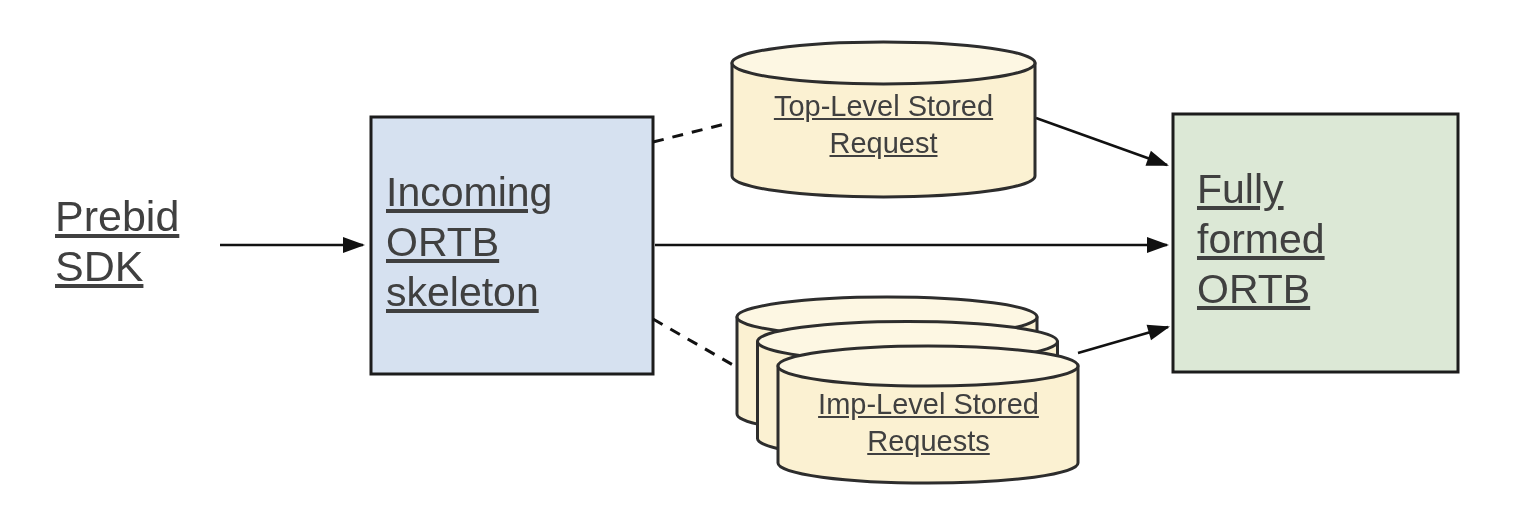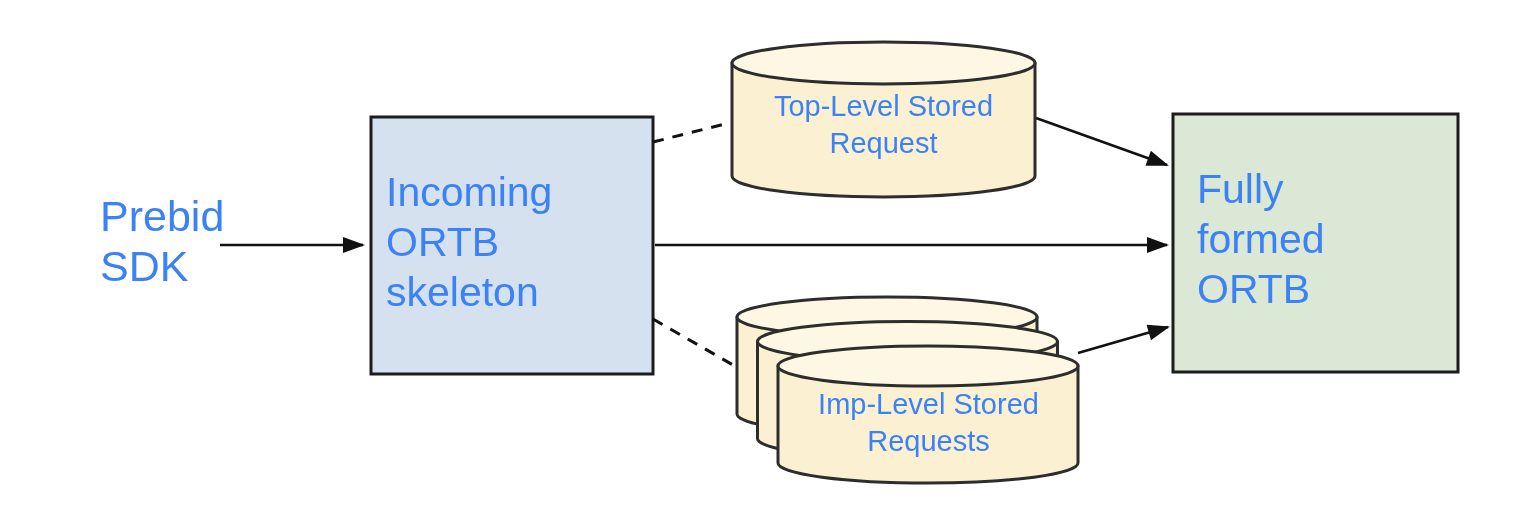--- a/index.html
+++ b/index.html
@@ -15,22 +15,23 @@
     background: #ffffff;
     overflow: hidden;
   }
   .stage svg {
     position: absolute;
     left: 0;
     top: 0;
   }
   .label {
     position: absolute;
-    color: #3b82f6;
+    color: #404040;
     white-space: normal;
+    text-decoration: underline;
   }
   .label-big {
     font-size: 41px;
     line-height: 50px;
     letter-spacing: 0px;
   }
   .label-prebid {
     font-size: 43px;
     line-height: 50px;
   }
@@ -81,21 +82,21 @@
         <path class="cyl-body" d="M757.5,341.5 V438.5 A150,20 0 0 0 1057.5,438.5 V341.5 Z" stroke="#2d2d2d" fill="#fbf1d2"></path>
         <ellipse class="cyl-lid" cx="907.5" cy="341.5" rx="150" ry="20" stroke="#2d2d2d" fill="#fdf7e3"></ellipse>
       </g>
       <g>
         <path class="cyl-body" d="M778,366 V463 A150,20 0 0 0 1078,463 V366 Z" stroke="#2d2d2d" fill="#fbf1d2"></path>
         <ellipse class="cyl-lid" cx="928" cy="366" rx="150" ry="20" stroke="#2d2d2d" fill="#fdf7e3"></ellipse>
       </g>
     </g>
   </svg>
 
-  <div class="label label-prebid" style="left:55px; top:191px; width:150px;margin-left:45px;">Prebid SDK</div>
+  <div class="label label-prebid" style="left:55px; top:191px; width:150px;">Prebid SDK</div>
 
   <div class="label label-big" style="left:386px; top:167px; width:210px;">Incoming ORTB skeleton</div>
 
   <div class="label label-cyl" style="left:758px; top:88px; width:251px;">Top-Level Stored Request</div>
 
   <div class="label label-cyl" style="left:803px; top:386px; width:251px;">Imp-Level Stored Requests</div>
 
   <div class="label label-big" style="left:1197px; top:164px; width:180px;">Fully formed ORTB</div>
 
 </div>

